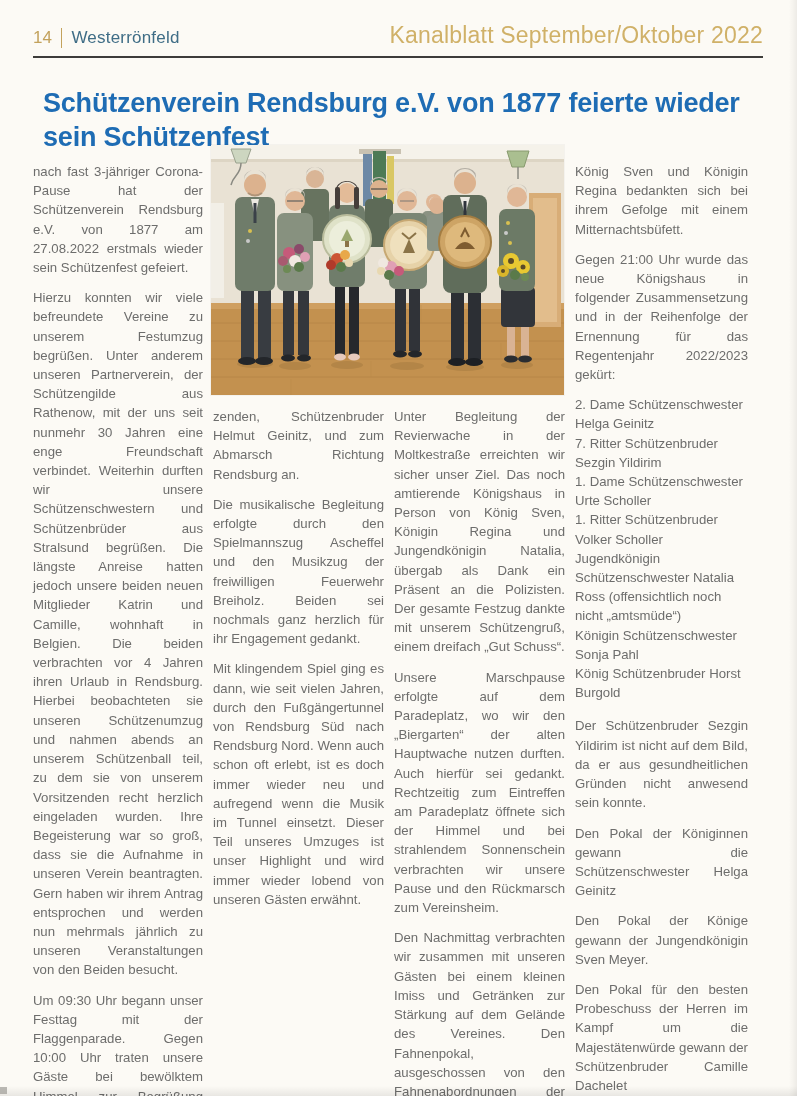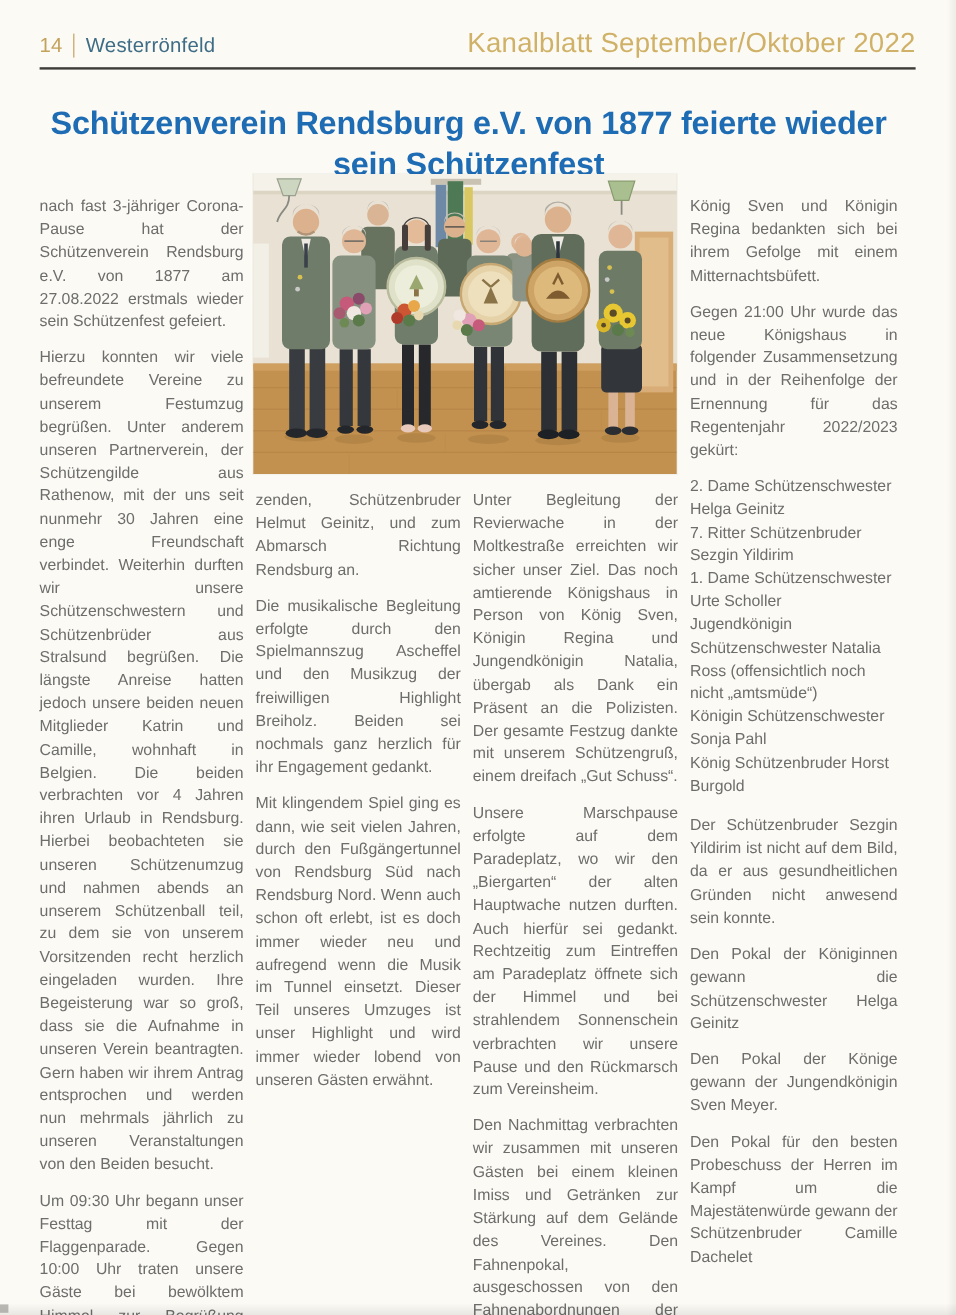--- a/index.html
+++ b/index.html
@@ -22,24 +22,23 @@
     display:flex;justify-content:space-between;align-items:baseline;}
   .header-left{display:flex;align-items:center;gap:9px;}
   .page-num{font-size:17px;color:#c3a25c;}
   .header-sep{width:1.5px;height:20px;background:#c3a25c;align-self:center;}
   .section-name{font-size:17px;color:#3f6d86;letter-spacing:.2px;}
   .header-right{font-size:23px;color:#d0b168;letter-spacing:.2px;}
   .header-rule{position:absolute;left:33px;width:730px;top:56px;height:2px;background:#3d3c3a;}
 
   
   .article-title{
-    position:absolute;left:33px;top:86px;width:715px;margin:0;
+    position:absolute;left:43px;top:86px;width:715px;margin:0;
     font-size:27px;line-height:34px;font-weight:bold;color:#1e6cb4;
     letter-spacing:-0.2px;
-    text-align:center;
   }
 
   
   .col{position:absolute;font-size:13.2px;line-height:19.2px;color:#6d6d6c;
     text-align:justify;letter-spacing:0;}
   .col p{margin:0 0 11px 0;}
   .col1{left:33px; top:162px;width:170px;}
   .col2{left:213px;top:407px;width:171px;}
   .col3{left:394px;top:407px;width:171px;}
   .col4{left:575px;top:162px;width:173px;}
@@ -257,37 +256,38 @@
     </svg>
   </figure>
 
   <div class="col col1">
       <p>nach fast 3-jähriger Corona-Pause hat der Schützenverein Rendsburg e.V. von 1877 am 27.08.2022 erstmals wieder sein Schützenfest gefeiert.</p>
       <p>Hierzu konnten wir viele befreundete Vereine zu unserem Festumzug begrüßen. Unter anderem unseren Partnerverein, der Schützengilde aus Rathenow, mit der uns seit nunmehr 30 Jahren eine enge Freundschaft verbindet. Weiterhin durften wir unsere Schützenschwestern und Schützenbrüder aus Stralsund begrüßen. Die längste Anreise hatten jedoch unsere beiden neuen Mitglieder Katrin und Camille, wohnhaft in Belgien. Die beiden verbrachten vor 4 Jahren ihren Urlaub in Rendsburg. Hierbei beobachteten sie unseren Schützenumzug und nahmen abends an unserem Schützenball teil, zu dem sie von unserem Vorsitzenden recht herzlich eingeladen wurden. Ihre Begeisterung war so groß, dass sie die Aufnahme in unseren Verein beantragten. Gern haben wir ihrem Antrag entsprochen und werden nun mehrmals jährlich zu unseren Veranstaltungen von den Beiden besucht.</p>
       <p>Um 09:30 Uhr begann unser Festtag mit der Flaggenparade. Gegen 10:00 Uhr traten unsere Gäste bei bewölktem Himmel zur Begrüßung durch unseren Vorsit-</p>
     </div>
   <div class="col col2">
       <p>zenden, Schützenbruder Helmut Geinitz, und zum Abmarsch Richtung Rendsburg an.</p>
-      <p>Die musikalische Begleitung erfolgte durch den Spielmannszug Ascheffel und den Musikzug der freiwilligen Highlight Breiholz. Beiden sei nochmals ganz herzlich für ihr Engagement gedankt.</p>
+      <p>Die musikalische Begleitung erfolgte durch den Spielmannszug Ascheffel und den Musikzug der freiwilligen Feuerwehr Breiholz. Beiden sei nochmals ganz herzlich für ihr Engagement gedankt.</p>
       <p>Mit klingendem Spiel ging es dann, wie seit vielen Jahren, durch den Fußgängertunnel von Rendsburg Süd nach Rendsburg Nord. Wenn auch schon oft erlebt, ist es doch immer wieder neu und aufregend wenn die Musik im Tunnel einsetzt. Dieser Teil unseres Umzuges ist unser Highlight und wird immer wieder lobend von unseren Gästen erwähnt.</p>
     </div>
   <div class="col col3">
       <p>Unter Begleitung der Revierwache in der Moltkestraße erreichten wir sicher unser Ziel. Das noch amtierende Königshaus in Person von König Sven, Königin Regina und Jungendkönigin Natalia, übergab als Dank ein Präsent an die Polizisten. Der gesamte Festzug dankte mit unserem Schützengruß, einem dreifach „Gut Schuss“.</p>
       <p>Unsere Marschpause erfolgte auf dem Paradeplatz, wo wir den „Biergarten“ der alten Hauptwache nutzen durften. Auch hierfür sei gedankt. Rechtzeitig zum Eintreffen am Paradeplatz öffnete sich der Himmel und bei strahlendem Sonnenschein verbrachten wir unsere Pause und den Rückmarsch zum Vereinsheim.</p>
       <p>Den Nachmittag verbrachten wir zusammen mit unseren Gästen bei einem kleinen Imiss und Getränken zur Stärkung auf dem Gelände des Vereines. Den Fahnenpokal, ausgeschossen von den Fahnenabordnungen der teilnehmenden Vereine, gewann der Schützenverein Rickert.</p>
     </div>
   <div class="col col4">
     <div>
         <p>König Sven und Königin Regina bedankten sich bei ihrem Gefolge mit einem Mitternachtsbüfett.</p>
         <p>Gegen 21:00 Uhr wurde das neue Königshaus in folgender Zusammensetzung und in der Reihenfolge der Ernennung für das Regentenjahr 2022/2023 gekürt:</p>
       </div>
     <div class="honours">
         <p>2. Dame Schützenschwester Helga Geinitz</p>
         <p>7. Ritter Schützenbruder Sezgin Yildirim</p>
         <p>1. Dame Schützenschwester Urte Scholler</p>
+        <p>1. Ritter Schützenbruder Volker Scholler</p>
         <p>Jugendkönigin Schützenschwester Natalia Ross (offensichtlich noch nicht „amtsmüde“)</p>
         <p>Königin Schützenschwester Sonja Pahl</p>
         <p>König Schützenbruder Horst Burgold</p>
       </div>
     <div>
         <p>Der Schützenbruder Sezgin Yildirim ist nicht auf dem Bild, da er aus gesundheitlichen Gründen nicht anwesend sein konnte.</p>
         <p>Den Pokal der Königinnen gewann die Schützenschwester Helga Geinitz</p>
         <p>Den Pokal der Könige gewann der Jungendkönigin Sven Meyer.</p>
         <p>Den Pokal für den besten Probeschuss der Herren im Kampf um die Majestätenwürde gewann der Schützenbruder Camille Dachelet</p>
       </div>

